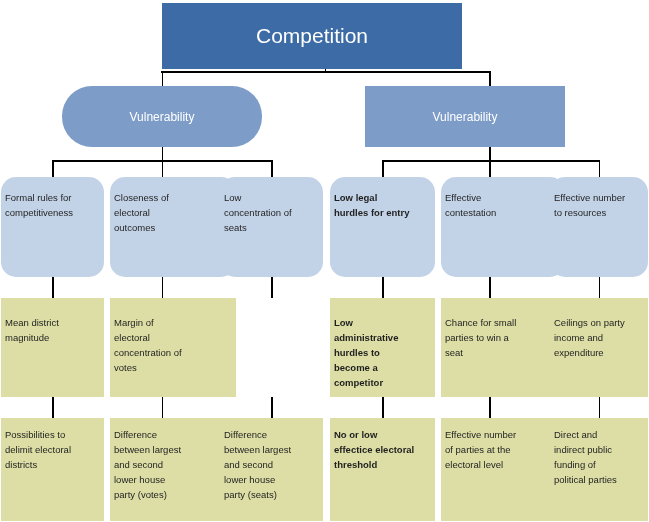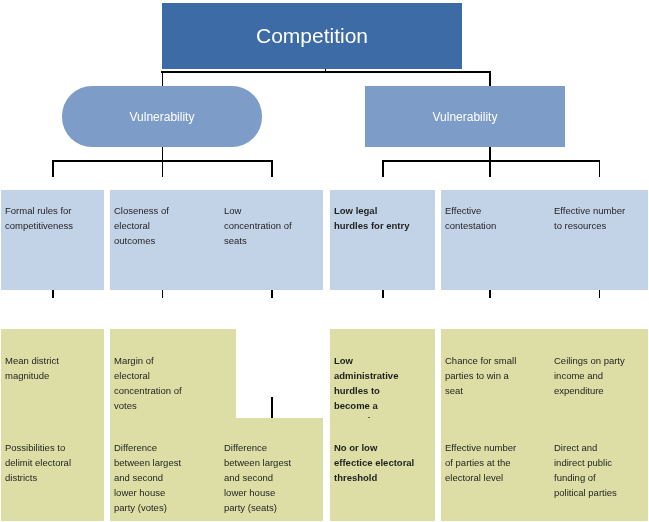--- a/index.html
+++ b/index.html
@@ -36,23 +36,23 @@
     display: flex; align-items: center; justify-content: center;
   }
   .branch-vuln { left: 62px; border-radius: 30px; }
   .branch-cont { left: 365px; }
   .leaf {
     color: var(--text-dark);
     font-size: 9.5px;
     line-height: 15px;
     padding: 13px 4px 0 4px;
   }
-  .row-criterion { top: 190px; height: 100px; background: var(--criterion-fill); }
-  .row-indicator { top: 298px; height: 99px;  background: var(--indicator-fill); padding-top: 24px; margin-top: 31px; }
-  .row-detail    { top: 418px; height: 103px; background: var(--indicator-fill); padding-top: 22px; }
+  .row-criterion { top: 177px; height: 100px; background: var(--criterion-fill); border-radius: 15px; }
+  .row-indicator { top: 298px; height: 99px;  background: var(--indicator-fill); padding-top: 17px; }
+  .row-detail    { top: 418px; height: 103px; background: var(--indicator-fill); padding-top: 9px; }
   .c1 { left: 1px;   width: 103px; }
   .c2 { left: 110px; width: 126px; }
   .c3 { left: 220px; width: 103px; }
   .c4 { left: 330px; width: 105px; font-weight: bold; }
   .c5 { left: 441px; width: 124px; }
   .c6 { left: 550px; width: 98px;  }
   .line {
     position: absolute;
     background: var(--connector);
   }

